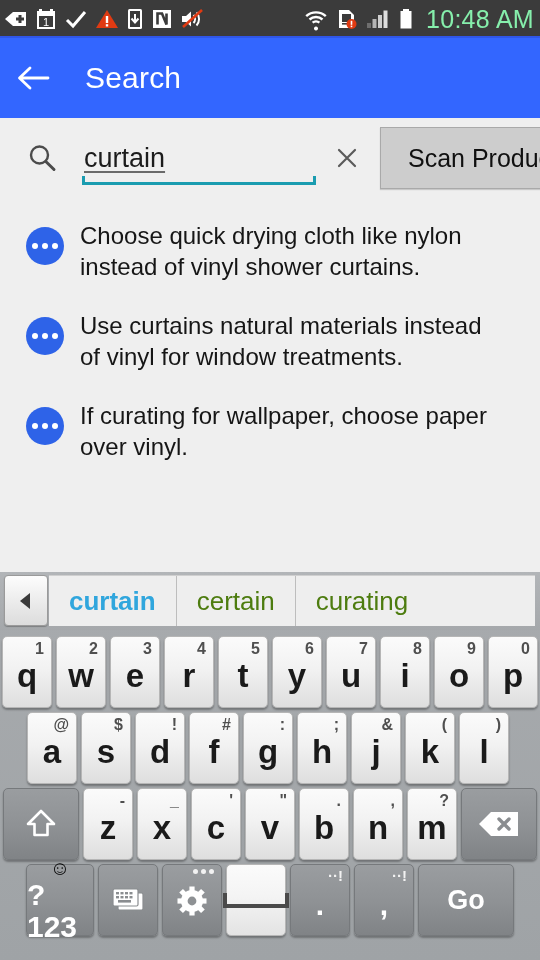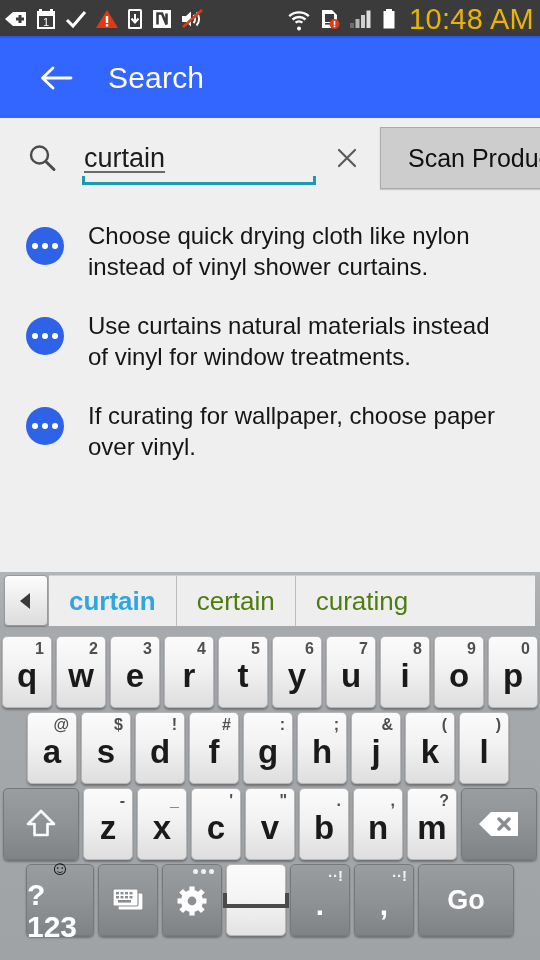--- a/index.html
+++ b/index.html
@@ -16,32 +16,32 @@
     height: 38px; width: 100%;
     background: #3b3b3b;
     display: flex; align-items: center;
     padding: 0 6px 0 4px;
     position: relative;
   }
   .statusbar .sb-left { display: flex; align-items: center; gap: 7px; flex: 0 0 auto; }
   .statusbar .sb-right { display: flex; align-items: center; gap: 7px; margin-left: auto; }
   .sb-ico { display: inline-flex; align-items: center; justify-content: center; }
   .sb-clock {
-    color: #eab308; font-size: 29px; letter-spacing: 0.3px;
+    color: #86efac; font-size: 25px; letter-spacing: 0.3px;
     margin-left: 12px; font-weight: 400; white-space: nowrap;
   }
   .statusbar::after {
     content: ""; position: absolute; left: 0; right: 0; bottom: 0;
     height: 2px; background: #2f56e8;
   }
 
   
   .appbar {
     height: 80px; background: #3366ff;
-    display: flex; align-items: center; padding-left: 32px;
+    display: flex; align-items: center; padding-left: 9px;
   }
   .back-btn { width: 48px; height: 48px; display: flex; align-items: center; justify-content: center; cursor: pointer; }
   .appbar-title {
     color: #ffffff; font-size: 30px; font-weight: 400;
     margin-left: 28px; letter-spacing: 0.2px;
   }
 
   
   .searchrow {
     height: 80px; background: #efefef;
@@ -84,21 +84,21 @@
   
   .results { background: #efefef; padding-top: 8px; height: 364px; overflow: hidden; }
   .result-row { display: flex; align-items: flex-start; padding: 14px 20px 14px 26px; min-height: 86px; }
   .bullet {
     width: 38px; height: 38px; border-radius: 50%;
     background: #2e63e8; flex: 0 0 auto; margin-top: 7px;
     display: flex; align-items: center; justify-content: center; gap: 4px;
   }
   .bullet i { width: 6px; height: 6px; border-radius: 50%; background: #ffffff; display: block; }
   .result-text {
-    margin-left: 24px; font-size: 24px; line-height: 31px;
+    margin-left: 16px; font-size: 24px; line-height: 31px;
     color: #161616; max-width: 420px;
   }
 
   
   .keyboard {
     position: absolute; left: 0; bottom: 0; width: 540px; height: 388px;
     background: linear-gradient(#a8abae, #9fa3a6);
   }
   .sugg-strip {
     height: 58px; display: flex; align-items: stretch;

